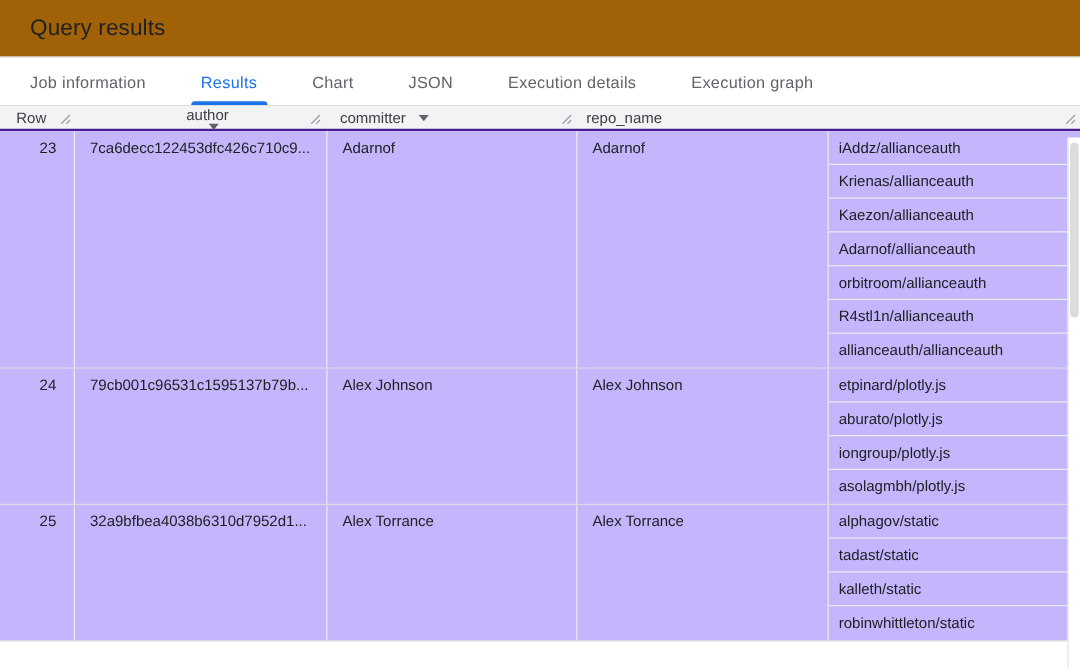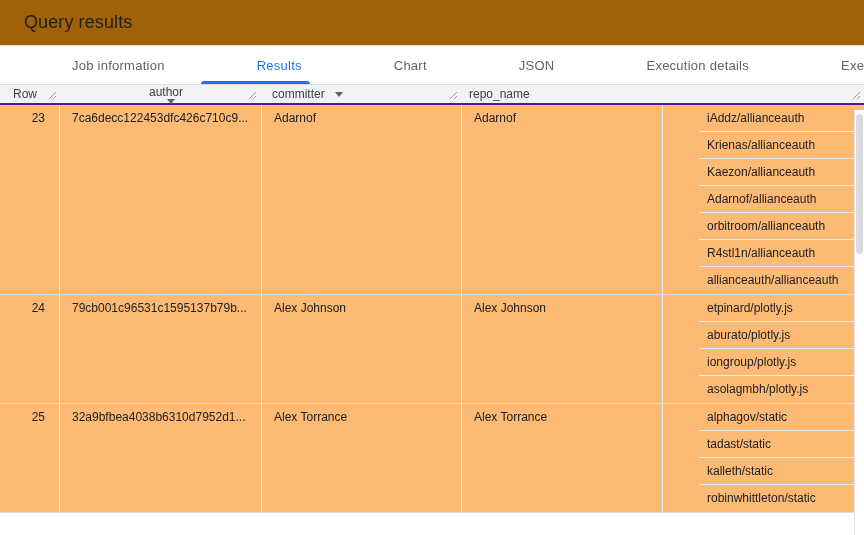--- a/index.html
+++ b/index.html
@@ -15,21 +15,21 @@
     padding-left:24px;border-bottom:1px solid #dadce0;background:#a16207;
   }
   .panel-title{margin:0;font-size:18px;font-weight:500;color:#202124;letter-spacing:.1px;}
   
   .tabs{
     height:39px;box-sizing:border-box;display:flex;align-items:stretch;
     padding-left:16px;border-bottom:1px solid #dadce0;background:#fff;
   }
   .tab{position:relative;margin:0 14px;padding:0 8px;display:flex;align-items:center;cursor:pointer;}
   .tab:first-child{margin-left:0;}
-  .tab-label{font-size:13px;font-weight:500;color:#5f6368;letter-spacing:.25px;white-space:nowrap;margin-left:48px;}
+  .tab-label{font-size:13px;font-weight:500;color:#5f6368;letter-spacing:.25px;white-space:nowrap;}
   .tab.active .tab-label{color:#1a73e8;}
   .tab-indicator{display:none;position:absolute;left:0;right:0;bottom:0;height:3px;background:#1a73e8;border-radius:3px 3px 0 0;}
   .tab.active .tab-indicator{display:block;}
   
   .thead{
     display:flex;height:20px;box-sizing:border-box;background:#f1f3f4;
     border-bottom:2px solid #4c1d95;
   }
   .th{
     position:relative;display:flex;align-items:center;box-sizing:border-box;
@@ -40,31 +40,31 @@
     width:0;height:0;margin-left:10px;
     border-left:4px solid transparent;border-right:4px solid transparent;
     border-top:5px solid #5f6368;
   }
   .resize-handle{position:absolute;right:3px;bottom:3px;width:9px;height:9px;line-height:0;cursor:col-resize;}
   .c0{width:60px;padding-left:13px;}
   .c1{width:202px;}
   .c2{width:200px;flex-direction:column;}
   .c3{width:201px;}
   .c4{flex:1;padding-left:8px;}
-  .tr{display:flex;border-bottom:1px solid #dadce0;background:#fdba74;}
+  .tr{display:flex;border-bottom:1px solid #dadce0;background:#c4b5fd;}
   .td{box-sizing:border-box;font-size:12px;color:#202124;border-right:1px solid #ececec;}
   .td-row{width:60px;text-align:right;padding:6px 14px 0 0;}
   .td-commit{width:202px;padding:6px 4px 0 12px;white-space:nowrap;overflow:hidden;text-overflow:ellipsis;}
   .td-author{width:200px;padding:6px 10px 0 12px;white-space:nowrap;overflow:hidden;}
   .td-committer{width:201px;padding:6px 10px 0 12px;white-space:nowrap;overflow:hidden;}
   .td-repo{flex:1;border-right:none;padding:0;}
   .repo-row{
     height:27px;line-height:26px;box-sizing:border-box;padding-left:8px;
     border-bottom:1px solid #e9eaec;font-size:12px;color:#202124;
-    white-space:nowrap;overflow:hidden;margin-left:36px;
+    white-space:nowrap;overflow:hidden;
   }
   .repo-row:last-child{border-bottom:none;}
   
   .scrollbar{
     position:absolute;top:110px;right:0;bottom:0;width:10px;box-sizing:border-box;
     background:#fff;border-left:1px solid #e4e5e7;
   }
   .scroll-thumb{position:absolute;top:4px;left:1px;width:7px;height:140px;background:#dadce0;border-radius:4px;}
 </style>
 </head>

